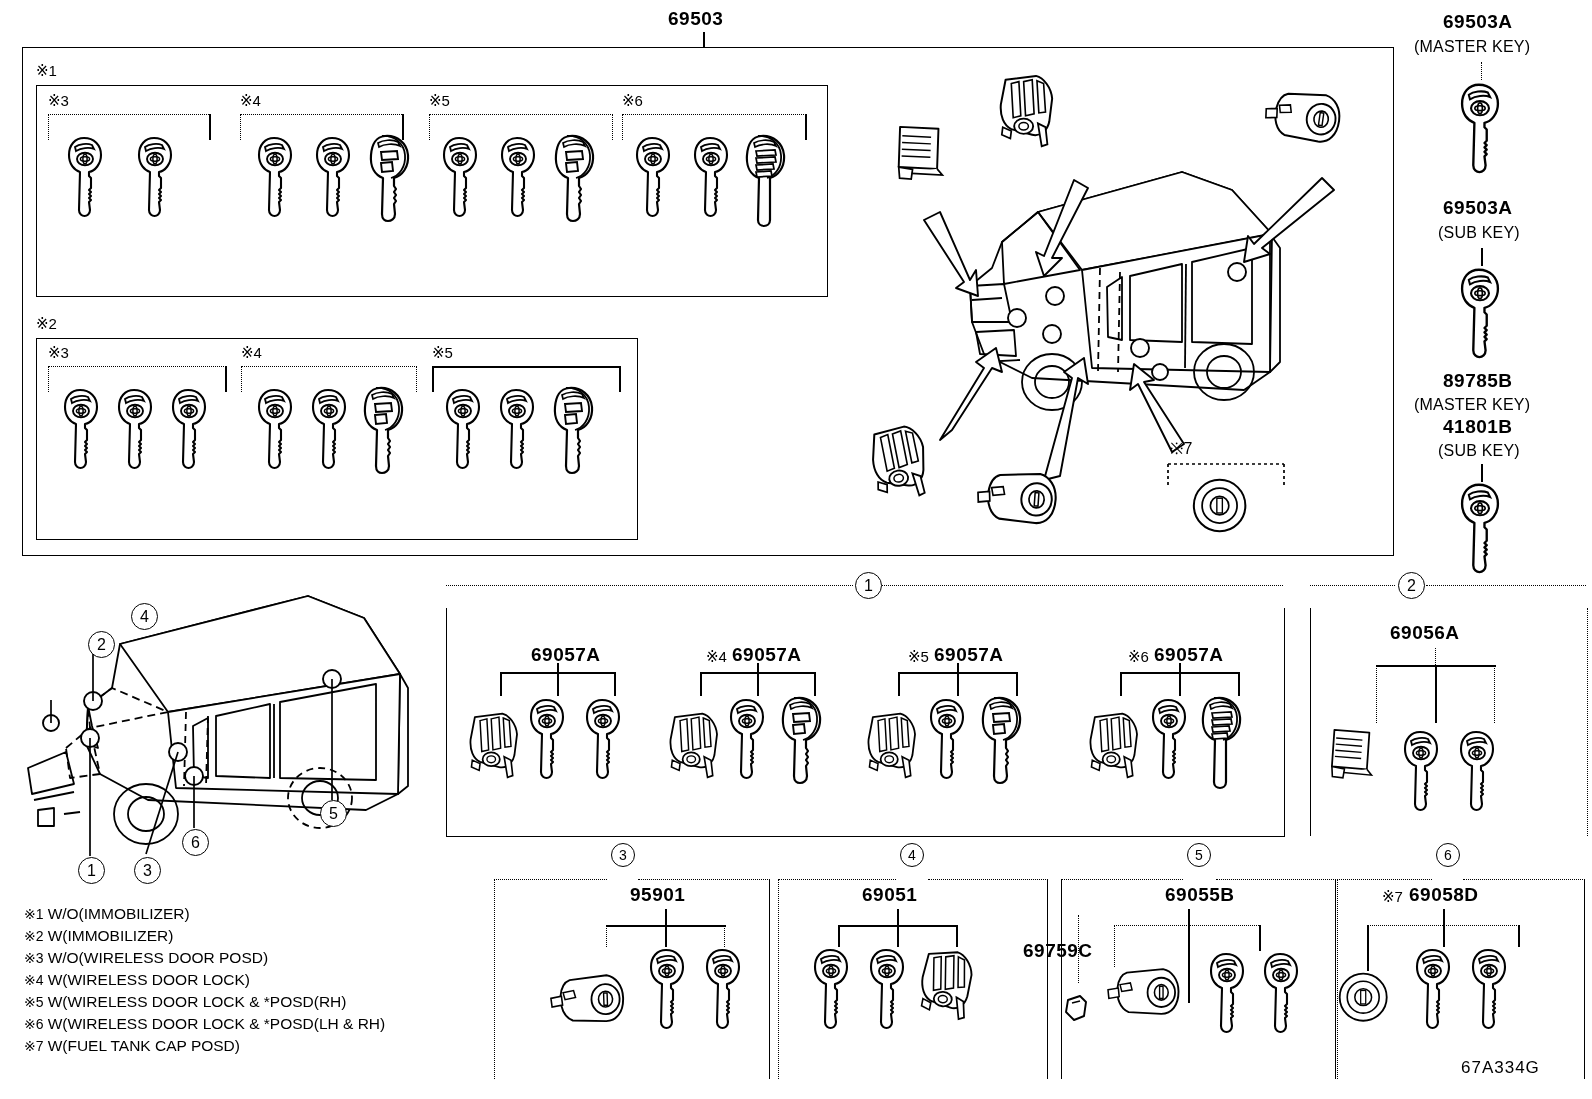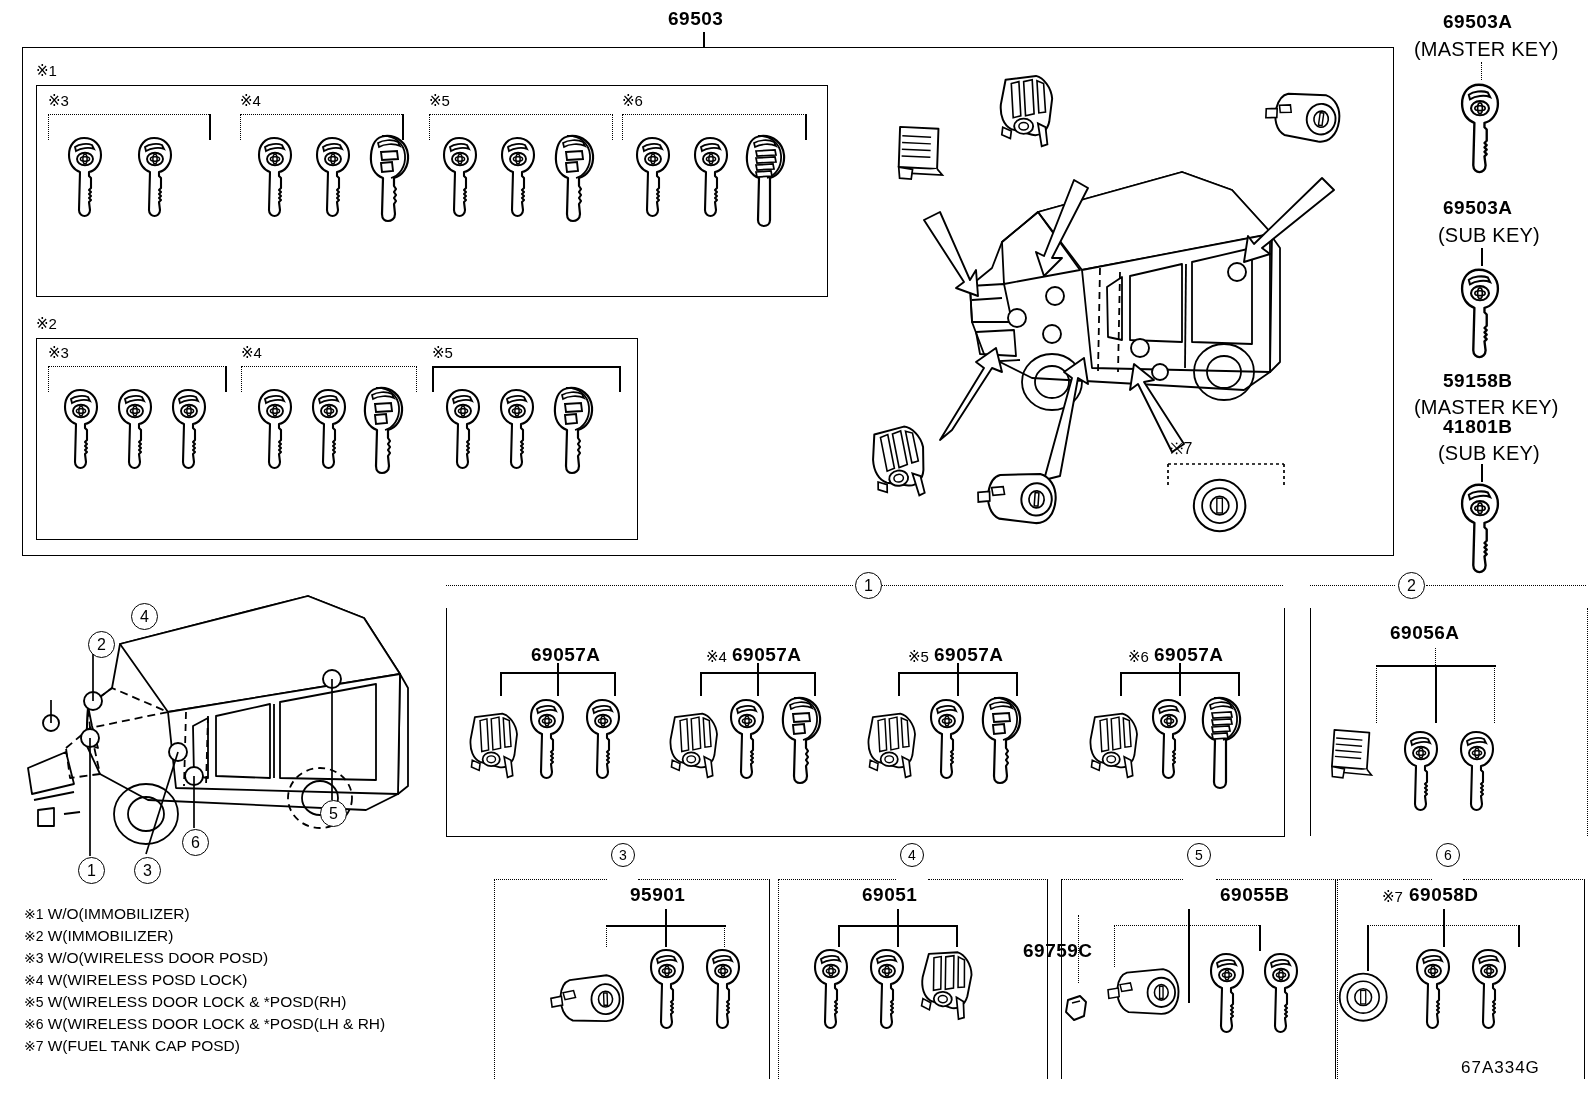--- a/index.html
+++ b/index.html
@@ -1,21 +1,21 @@
 <!DOCTYPE html>
 <html><head>
 <meta charset="utf-8">
 <style>
   html,body{margin:0;padding:0;background:#fff;}
   body{width:1592px;height:1099px;position:relative;overflow:hidden;
        font-family:"Liberation Sans","DejaVu Sans",sans-serif;color:#000;}
   .abs{position:absolute;}
   .pn{font-weight:bold;font-size:19px;letter-spacing:.5px;white-space:nowrap;
       font-family:"Liberation Sans",sans-serif;}
-  .sub{font-size:20px;white-space:nowrap;letter-spacing:.2px;}
+  .sub{font-size:16px;white-space:nowrap;letter-spacing:.2px;}
   .note{font-size:15px;white-space:nowrap;}
   .legend-row{font-size:15.5px;white-space:nowrap;line-height:22px;}
   .star{display:inline-block;width:15px;text-align:center;font-size:14px;}
   .circnum{width:25px;height:25px;border:1.6px solid #000;border-radius:50%;
            display:flex;align-items:center;justify-content:center;
            font-size:16px;background:#fff;}
   .circnum.sm{width:22px;height:22px;font-size:14px;}
   .solidbox{border:1.6px solid #000;}
   .hline{background:#000;height:1.5px;}
   .vline{background:#000;width:1.5px;}
@@ -284,21 +284,21 @@
 
 <div class="abs pn" style="left:1443px;top:197px;">69503A</div>
 <div class="abs sub" style="left:1438px;top:224px;">(SUB KEY)</div>
 <div class="abs vline" style="left:1481px;top:248px;height:18px;"></div>
 <svg class="abs" style="left:1452px;top:263px;" width="70" height="100">
   <g transform="scale(1.12)">
       <use href="#g-key-plain" x="10" y="4"></use>
     </g>
 </svg>
 
-<div class="abs pn" style="left:1443px;top:370px;">59158B</div>
+<div class="abs pn" style="left:1443px;top:370px;">89785B</div>
 <div class="abs sub" style="left:1414px;top:396px;">(MASTER KEY)</div>
 <div class="abs pn" style="left:1443px;top:416px;">41801B</div>
 <div class="abs sub" style="left:1438px;top:442px;">(SUB KEY)</div>
 <div class="abs vline" style="left:1481px;top:464px;height:18px;"></div>
 <svg class="abs" style="left:1452px;top:478px;" width="70" height="100">
   <g transform="scale(1.12)">
       <use href="#g-key-plain" x="10" y="4"></use>
     </g>
 </svg>
 
@@ -437,21 +437,21 @@
   <g transform="translate(122,12) rotate(4) scale(0.9)">
       <use href="#g-cylinder"></use>
     </g>
 </svg>
 
 <div class="abs circnum sm" style="left:1187px;top:843px;">5</div>
 <div class="abs dotline-h" style="left:1061px;top:879px;width:122px;"></div>
 <div class="abs dotline-h" style="left:1216px;top:879px;width:118px;"></div>
 <div class="abs" style="left:1061px;top:879px;width:273px;height:200px;
             border-left:1.6px solid #000;border-right:1.6px solid #000;"></div>
-<div class="abs pn" style="left:1220px;top:884px;">69055B</div>
+<div class="abs pn" style="left:1165px;top:884px;">69055B</div>
 <div class="abs pn" style="left:1023px;top:940px;">69759C</div>
 <div class="brk" style="left:1114px;top:925px;">
   <div class="dotline-h" style="width:145px;"></div>
   <div class="dotline-v abs" style="left:0;top:0;height:42px;"></div>
   <div class="vline abs" style="left:74px;top:0;height:78px;"></div>
   <div class="vline abs" style="left:145px;top:0;height:26px;"></div>
   <div class="vline abs" style="left:74px;top:-16px;height:16px;"></div>
 </div>
 <div class="abs dotline-v" style="left:1078px;top:915px;height:68px;"></div>
 <svg class="abs" style="left:1066px;top:950px;" width="260" height="120">
@@ -540,19 +540,19 @@
 <div class="abs circnum" style="left:131px;top:603px;">4</div>
 <div class="abs circnum" style="left:78px;top:857px;">1</div>
 <div class="abs circnum" style="left:134px;top:857px;">3</div>
 <div class="abs circnum" style="left:182px;top:829px;">6</div>
 <div class="abs circnum" style="left:320px;top:800px;">5</div>
 
 <div class="abs" style="left:24px;top:903px;">
   <div class="legend-row"><span class="star">※1</span>&nbsp;&nbsp;<span>W/O(IMMOBILIZER)</span></div>
   <div class="legend-row"><span class="star">※2</span>&nbsp;&nbsp;<span>W(IMMOBILIZER)</span></div>
   <div class="legend-row"><span class="star">※3</span>&nbsp;&nbsp;<span>W/O(WIRELESS DOOR POSD)</span></div>
-  <div class="legend-row"><span class="star">※4</span>&nbsp;&nbsp;<span>W(WIRELESS POSD LOCK)</span></div>
+  <div class="legend-row"><span class="star">※4</span>&nbsp;&nbsp;<span>W(WIRELESS DOOR LOCK)</span></div>
   <div class="legend-row"><span class="star">※5</span>&nbsp;&nbsp;<span>W(WIRELESS DOOR LOCK &amp; *POSD(RH)</span></div>
   <div class="legend-row"><span class="star">※6</span>&nbsp;&nbsp;<span>W(WIRELESS DOOR LOCK &amp; *POSD(LH &amp; RH)</span></div>
   <div class="legend-row"><span class="star">※7</span>&nbsp;&nbsp;<span>W(FUEL TANK CAP POSD)</span></div>
 </div>
 
 <div class="abs diagcode" style="left:1461px;top:1058px;">67A334G</div>
 
 </body></html>

